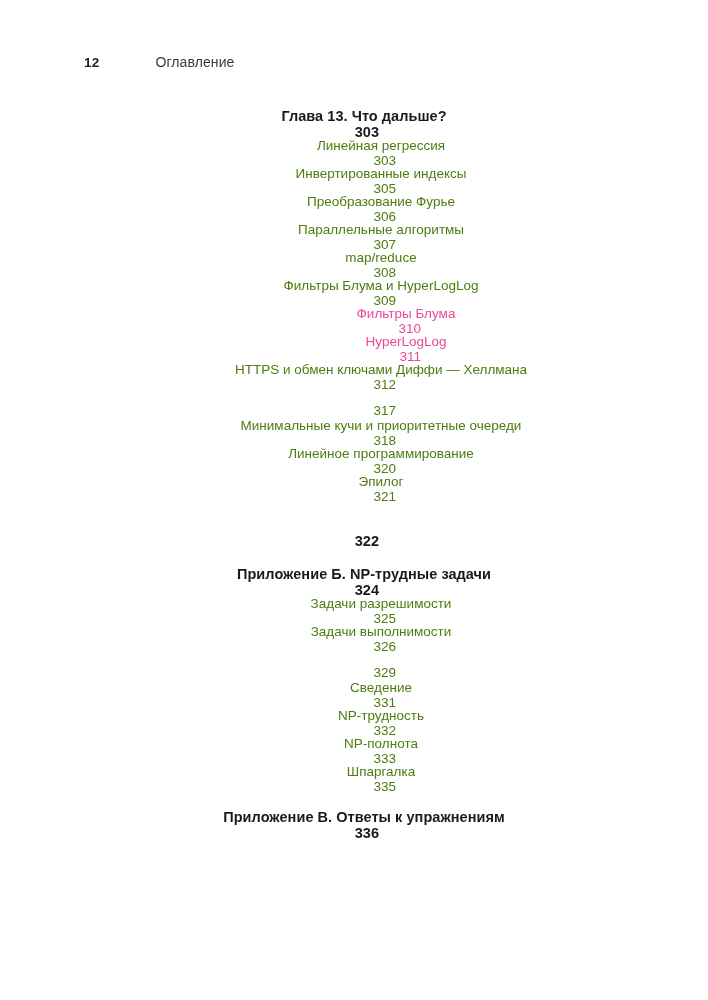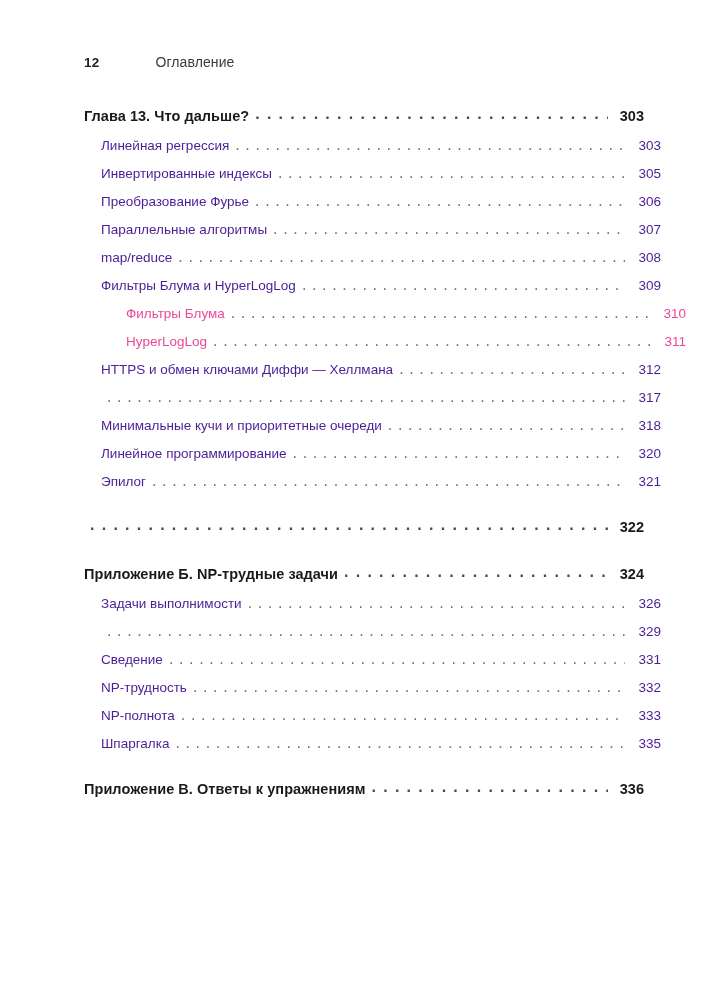--- a/index.html
+++ b/index.html
@@ -44,24 +44,25 @@
   
   .toc {
     position: absolute;
     left: 84px;
     top: 108px;
     width: 560px;
   }
 
   .toc-row {
     display: flex;
-    align-items: flex-start;
+    align-items: center;
     width: 100%;
     box-sizing: border-box;
     height: 28px;
+    flex-direction: column;
   }
 
   .toc-row .label {
     white-space: nowrap;
     flex: 0 0 auto;
   }
 
   .toc-row .leader {
     flex: 1 1 auto;
     overflow: hidden;
@@ -107,21 +108,21 @@
   }
 
   
   .level-1 {
     margin-left: 17px;
   }
   .level-1 .label,
   .level-1 .page {
     font-size: 13.5px;
     font-weight: normal;
-    color: #4c1d95;
+    color: #4d7c0f;
   }
 
   
   .level-2 {
     margin-left: 42px;
   }
   .level-2 .label,
   .level-2 .page {
     font-size: 13.5px;
     font-weight: normal;
@@ -217,20 +218,25 @@
     <div class="toc-row level-h gap-before">
       <span class="leader"></span>
       <span class="page">322</span>
     </div>
     <div class="toc-row level-h gap-before">
       <span class="label">Приложение Б. NP-трудные задачи</span>
       <span class="leader"></span>
       <span class="page">324</span>
     </div>
     <div class="toc-row level-1">
+      <span class="label">Задачи разрешимости</span>
+      <span class="leader"></span>
+      <span class="page">325</span>
+    </div>
+    <div class="toc-row level-1">
       <span class="label">Задачи выполнимости</span>
       <span class="leader"></span>
       <span class="page">326</span>
     </div>
     <div class="toc-row level-1">
       <span class="leader"></span>
       <span class="page">329</span>
     </div>
     <div class="toc-row level-1">
       <span class="label">Сведение</span>

